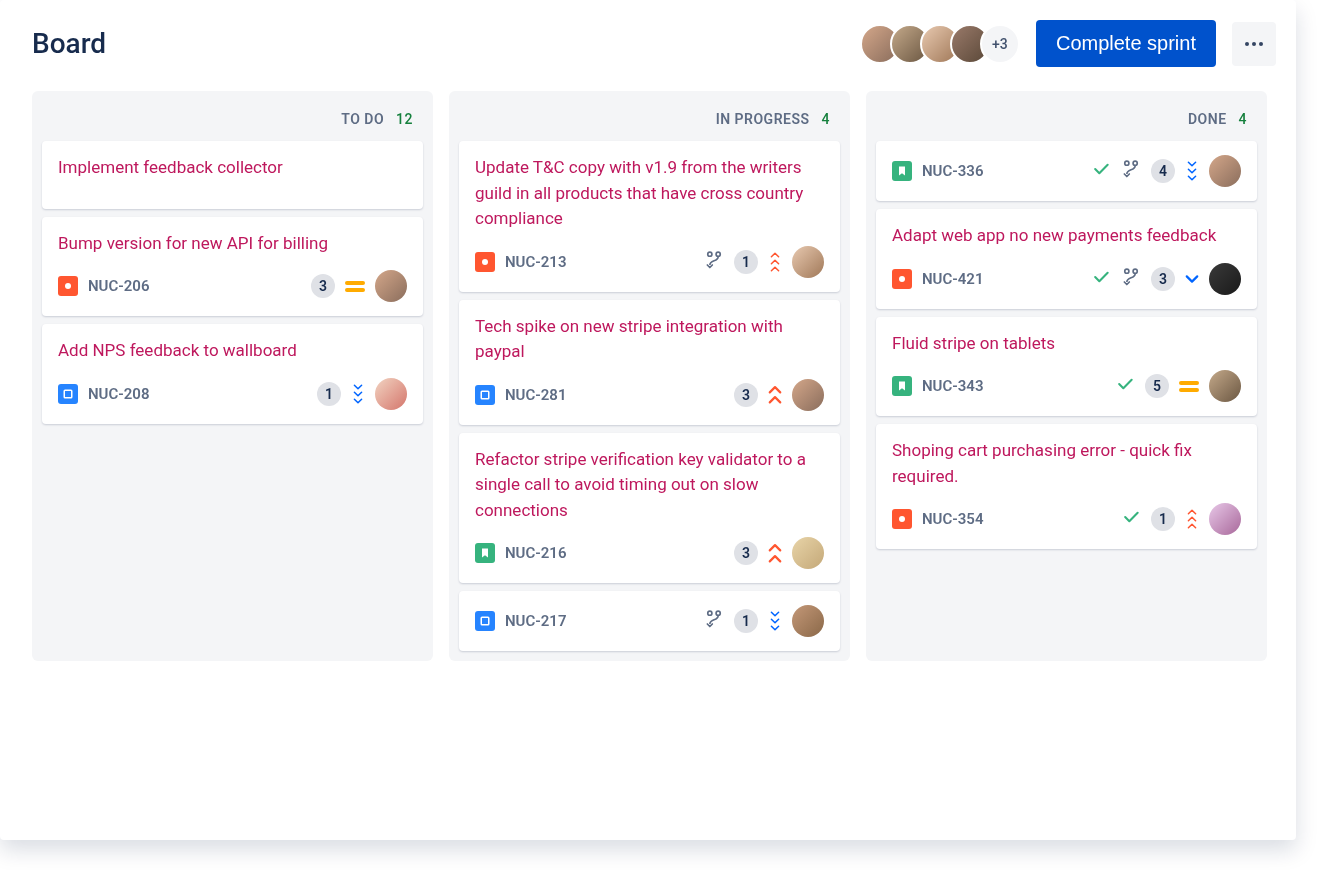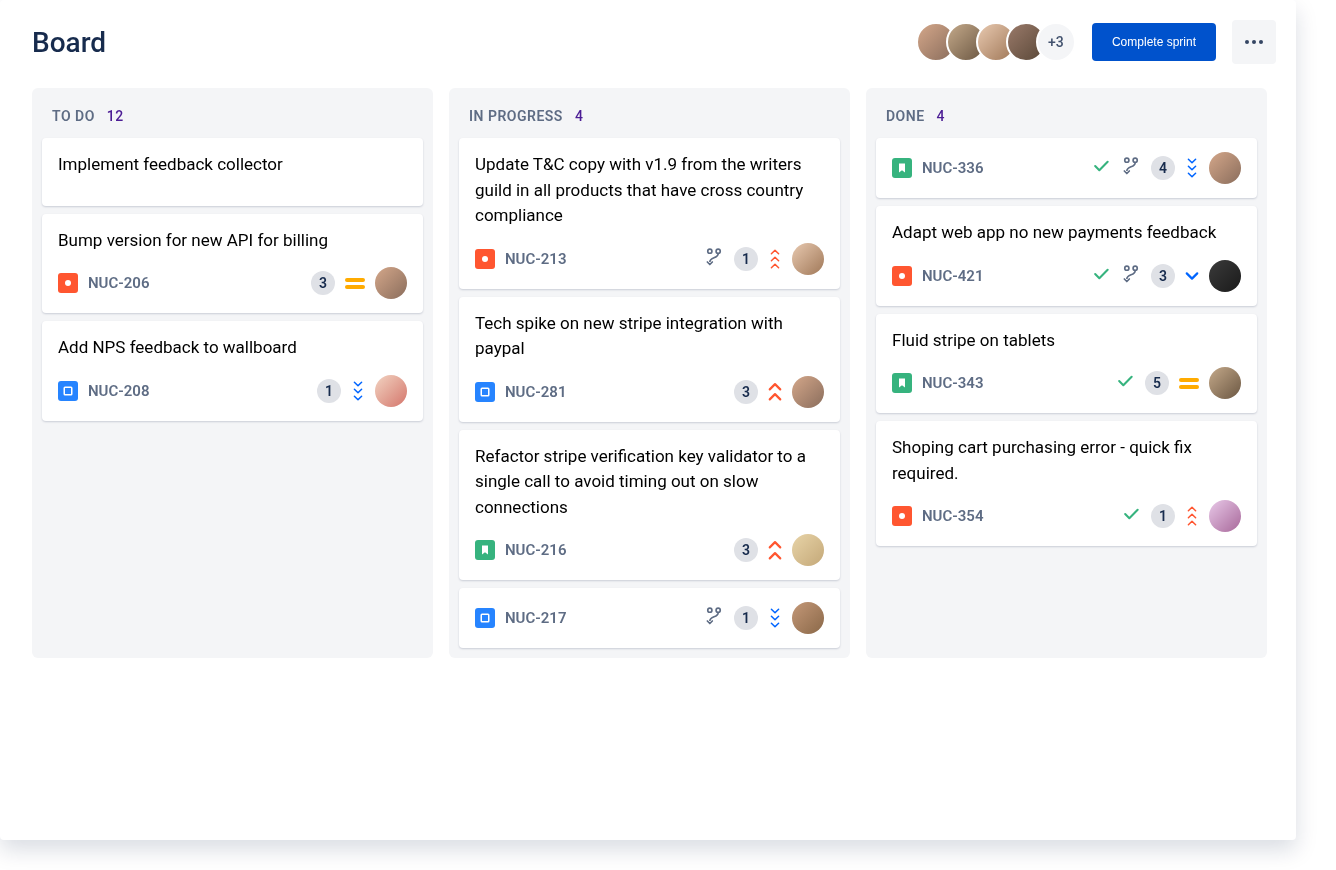--- a/index.html
+++ b/index.html
@@ -54,21 +54,21 @@
     .avatar:first-child { margin-left: 0; }
     .avatar.more {
       background: #F4F5F7;
       color: #42526E;
       font-size: 14px;
       font-weight: 500;
     }
     .btn-primary {
       background: #0052CC;
       color: #fff;
-      font-size: 12px;
+      font-size: 20px;
       font-weight: 500;
       padding: 12px 20px;
       border: none;
       border-radius: 4px;
       cursor: pointer;
     }
     .btn-more {
       width: 44px;
       height: 44px;
       border-radius: 4px;
@@ -93,34 +93,35 @@
     .col-header {
       display: flex;
       align-items: center;
       gap: 12px;
       padding: 20px 10px 14px 10px;
       text-transform: uppercase;
       color: #5E6C84;
       font-size: 14px;
       font-weight: 600;
       letter-spacing: 0.5px;
-    }
-    .col-count { color: #4c1d95; font-weight: 500; }
+      justify-content: flex-end;
+    }
+    .col-count { color: #15803d; font-weight: 500; }
     .cards { display: flex; flex-direction: column; gap: 8px; }
     .card {
       background: #fff;
       border-radius: 4px;
       box-shadow: 0 1px 2px rgba(9,30,66,0.18);
       padding: 14px 16px;
       cursor: pointer;
     }
     .card-title {
       font-size: 17px;
       line-height: 1.5;
-      color: #000000;
+      color: #be185d;
       margin-bottom: 14px;
     }
     .card-footer {
       display: flex;
       align-items: center;
       justify-content: space-between;
     }
     .footer-left, .footer-right {
       display: flex;
       align-items: center;

